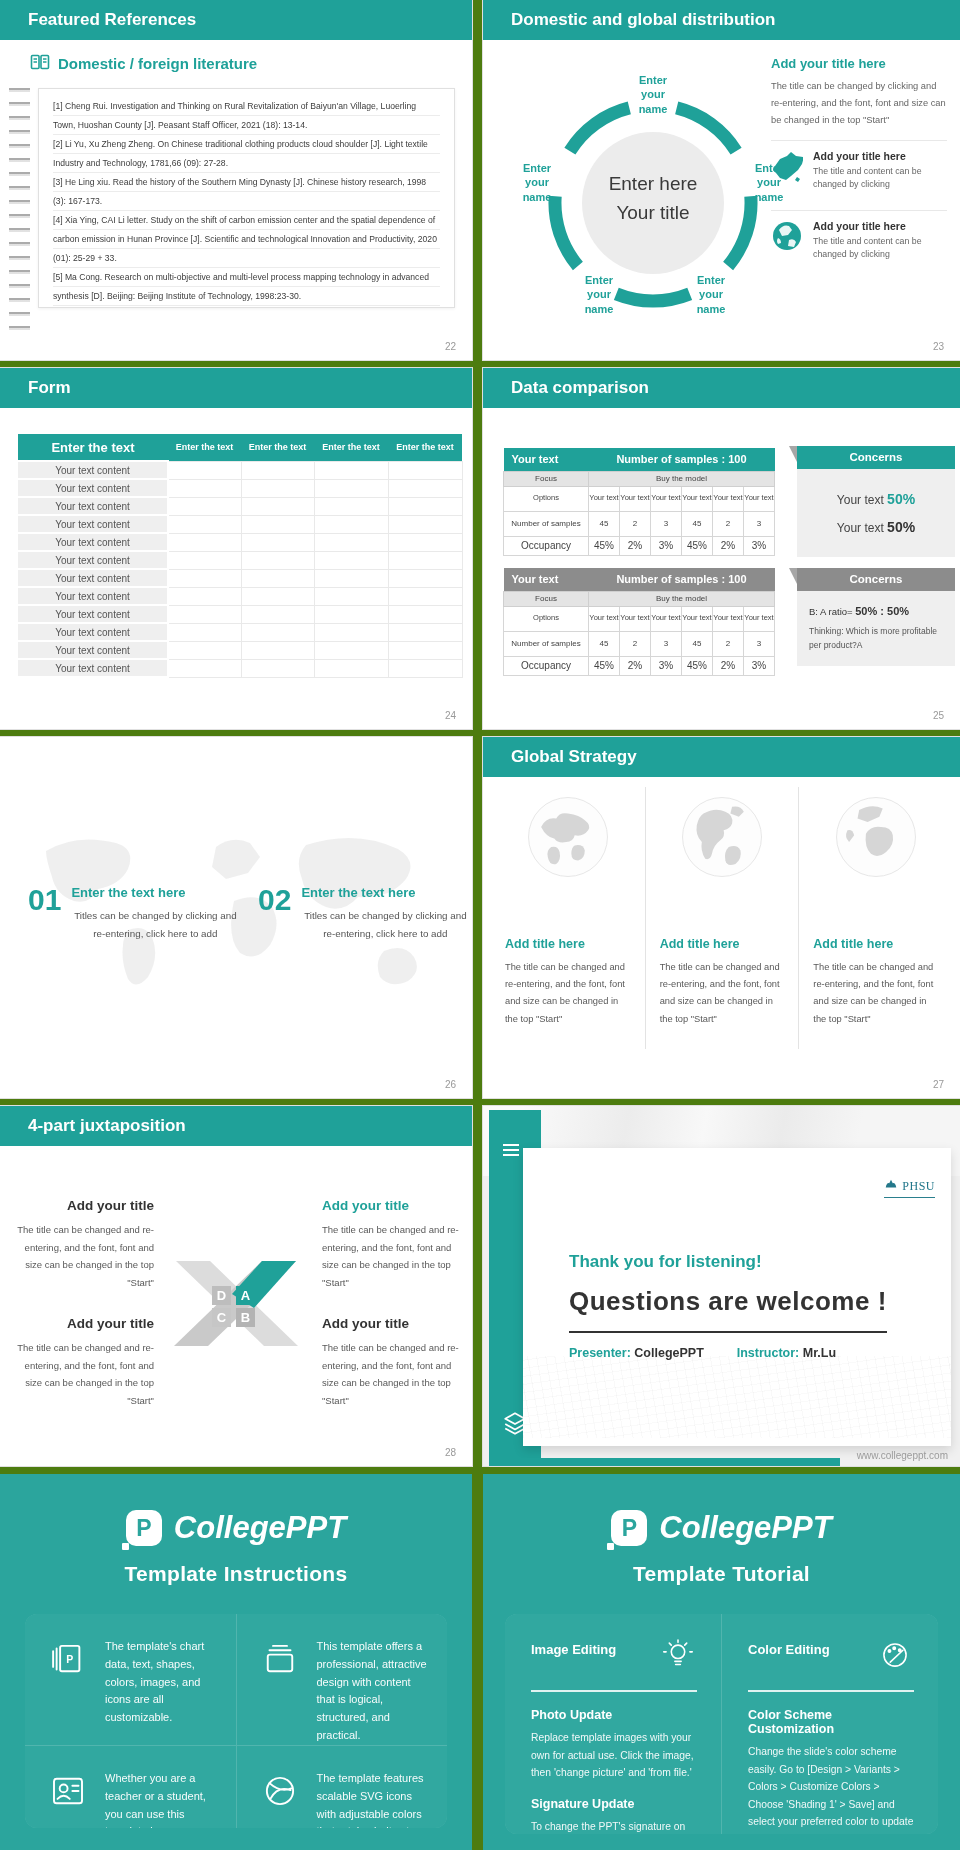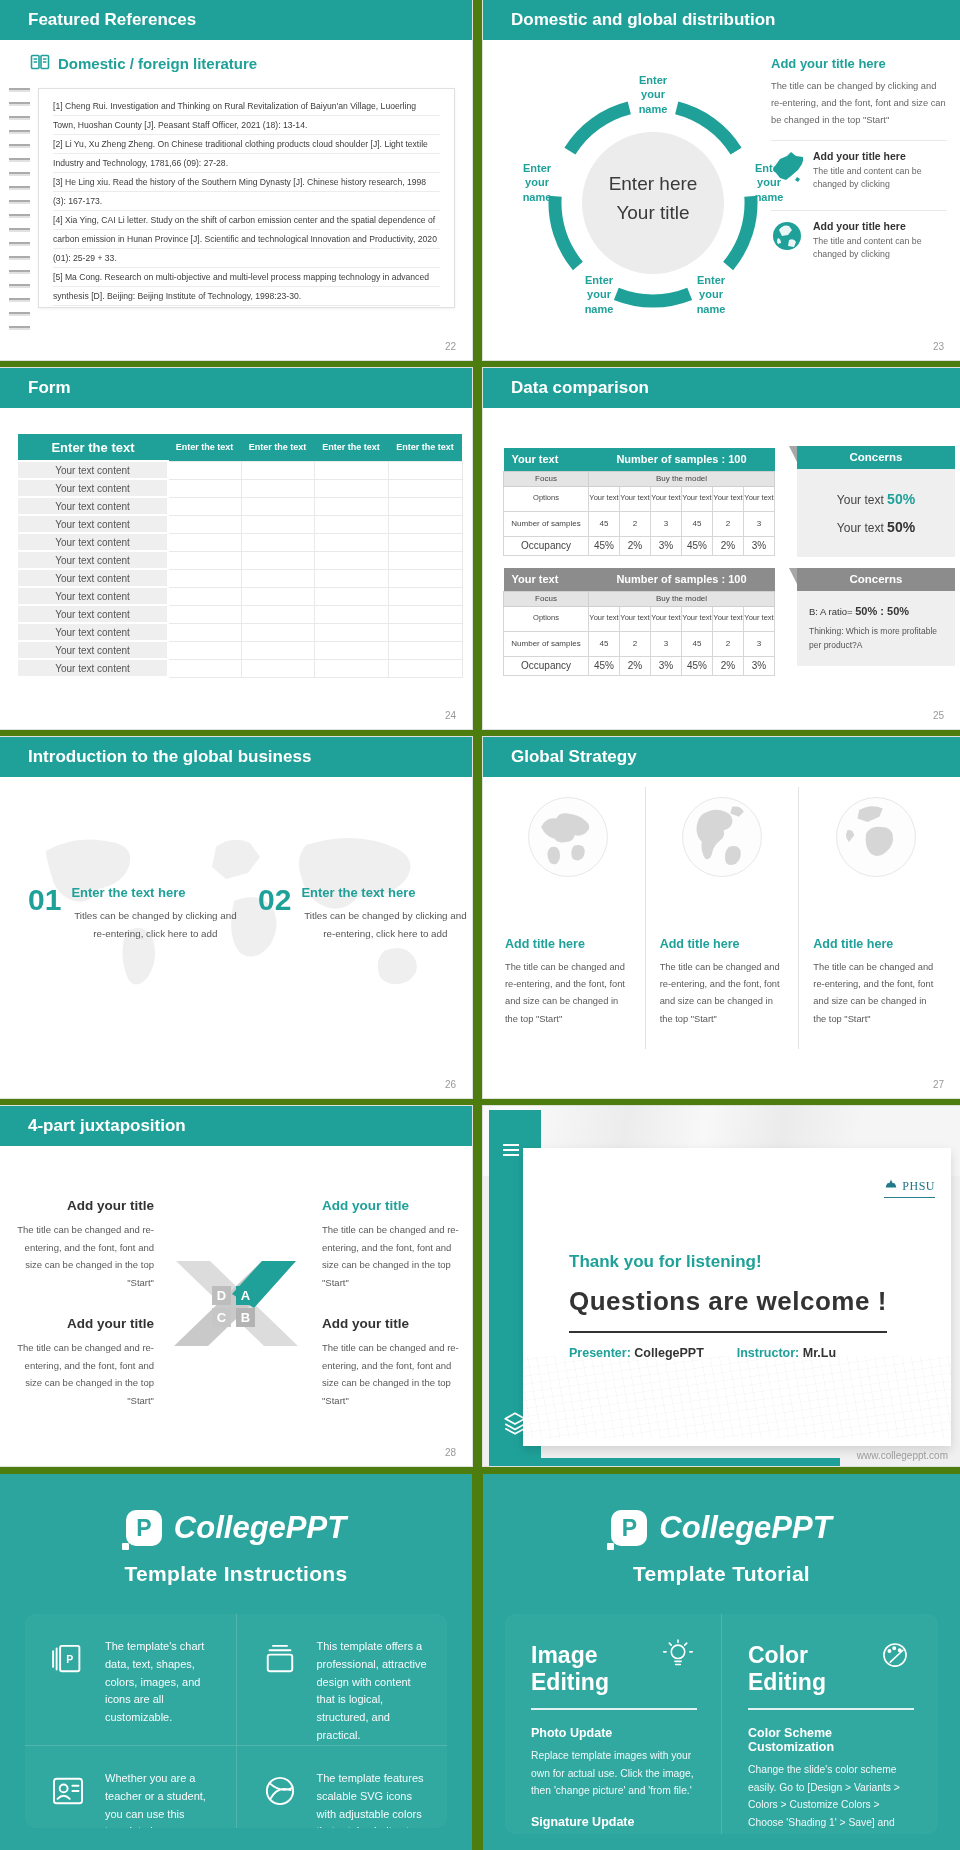--- a/index.html
+++ b/index.html
@@ -137,21 +137,21 @@
   .ins-grid { position:absolute; left:25px; right:25px; top:140px; bottom:22px; display:grid;
               grid-template-columns:1fr 1fr; grid-template-rows:1fr 1fr; gap:1px;
               background:rgba(255,255,255,.18); border-radius:12px; overflow:hidden; }
   .ins-item { background:#31a8a0; padding:24px 20px 0 22px; display:flex; gap:16px; align-items:flex-start; }
   .ins-item p { font-size:11px; line-height:1.62; color:rgba(255,255,255,.96); }
   .tut-grid { position:absolute; left:22px; right:22px; top:140px; bottom:16px; display:grid;
               grid-template-columns:1fr 1fr; gap:1px; background:rgba(255,255,255,.18);
               border-radius:12px; overflow:hidden; }
   .tcol { background:#31a8a0; padding:22px 24px 0 26px; }
   .tcol .thead { display:flex; justify-content:space-between; align-items:flex-start; }
-  .tcol .thead h3 { font-size:23px; font-weight:bold; margin-top:6px; }
+  .tcol .thead h3 { font-size:13px; font-weight:bold; margin-top:6px; }
   .tcol hr { border:none; border-top:2px solid rgba(255,255,255,.85); margin:12px 0 16px; }
   .tcol h5 { font-size:12.5px; font-weight:bold; margin-bottom:7px; }
   .tcol p { font-size:10.3px; line-height:1.7; color:rgba(255,255,255,.93); margin-bottom:15px; }
 
   svg text { font-family:"Liberation Sans", sans-serif; }
 </style>
 </head>
 <body>
 
 <div class="page">
@@ -446,21 +446,20 @@
       <div class="chd">Concerns</div>
       <div class="cbd">
         <div><span>B: A ratio=</span> <b>50% : 50%</b></div>
         <div class="note">Thinking: Which is more profitable per product?A</div>
       </div>
     </div>
     <div class="pageno">25</div>
   </div>
 
   <div class="slide">
-    <div class="sbar"><span>Introduction to the global business</span></div>
     <svg class="worldmap" width="440" height="200" viewBox="0 0 440 200">
       <g fill="#e7e7e7">
         <path d="M30 30 q30 -18 70 -8 q20 6 12 26 q-8 16 -30 20 q-8 16 -24 12 q-18 -6 -22 -24 q-6 -18 -6 -26 z"></path>
         <path d="M110 110 q18 -8 26 6 q8 20 -4 40 q-12 14 -20 2 q-10 -24 -2 -48 z"></path>
         <path d="M200 26 q16 -12 34 -4 l10 14 -12 16 -22 6 -14 -12 z"></path>
         <path d="M218 80 q24 -10 38 6 q10 18 -2 38 q-14 18 -30 8 q-14 -16 -6 -52 z"></path>
         <path d="M290 24 q50 -16 92 4 q20 12 8 30 q-16 20 -48 18 q-14 16 -32 10 q-20 -8 -24 -28 q-8 -20 4 -34 z"></path>
         <path d="M368 130 q20 -8 30 6 q8 14 -6 24 q-18 8 -28 -4 q-6 -16 4 -26 z"></path>
       </g>
     </svg>

